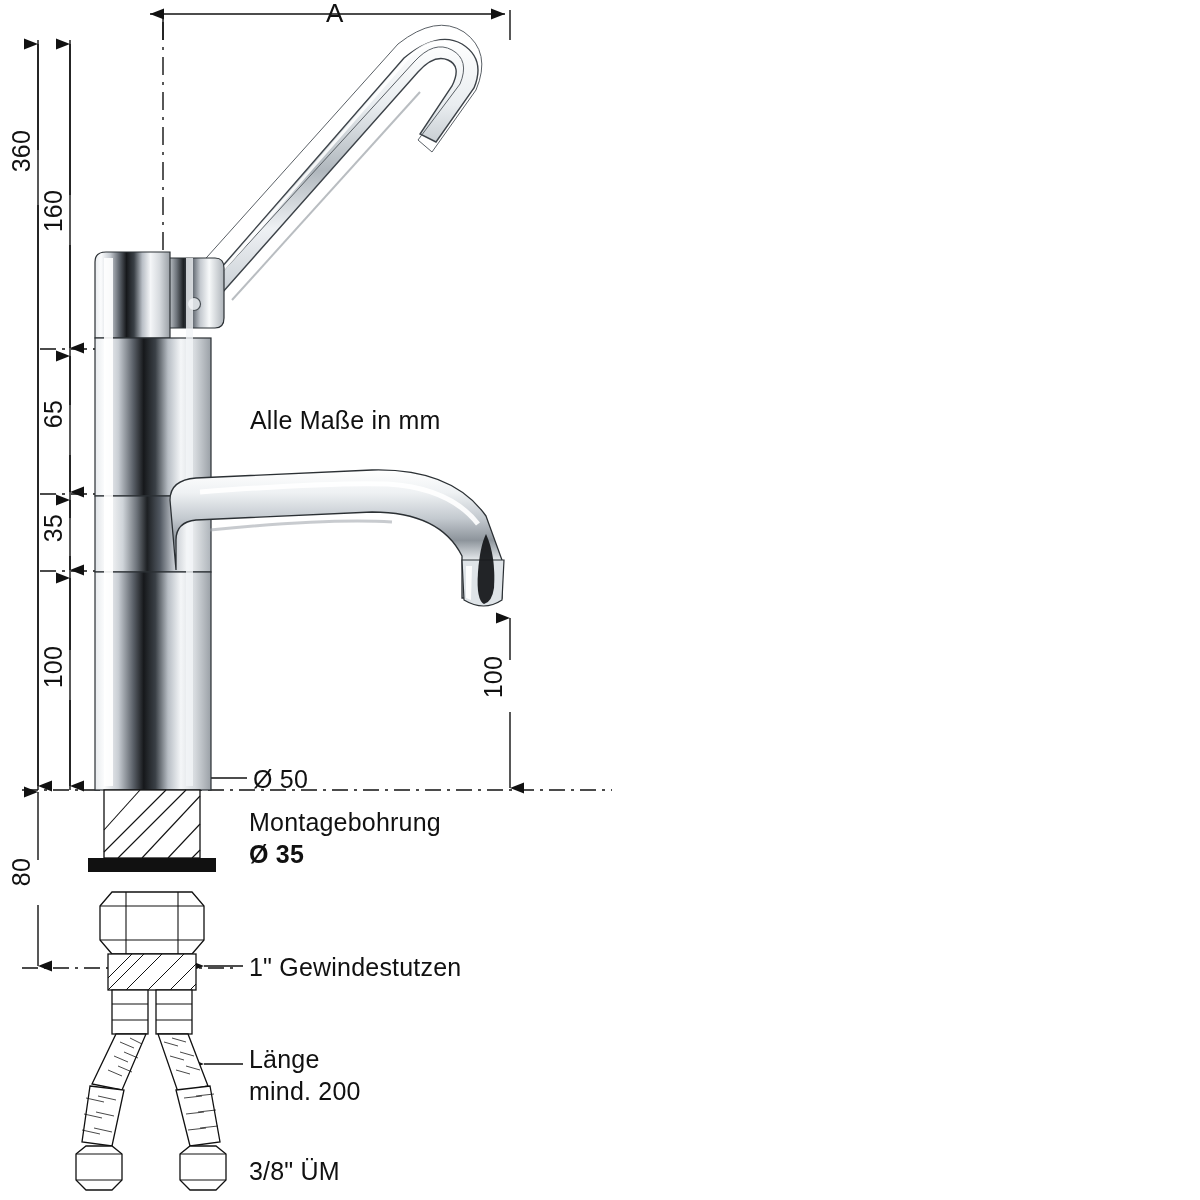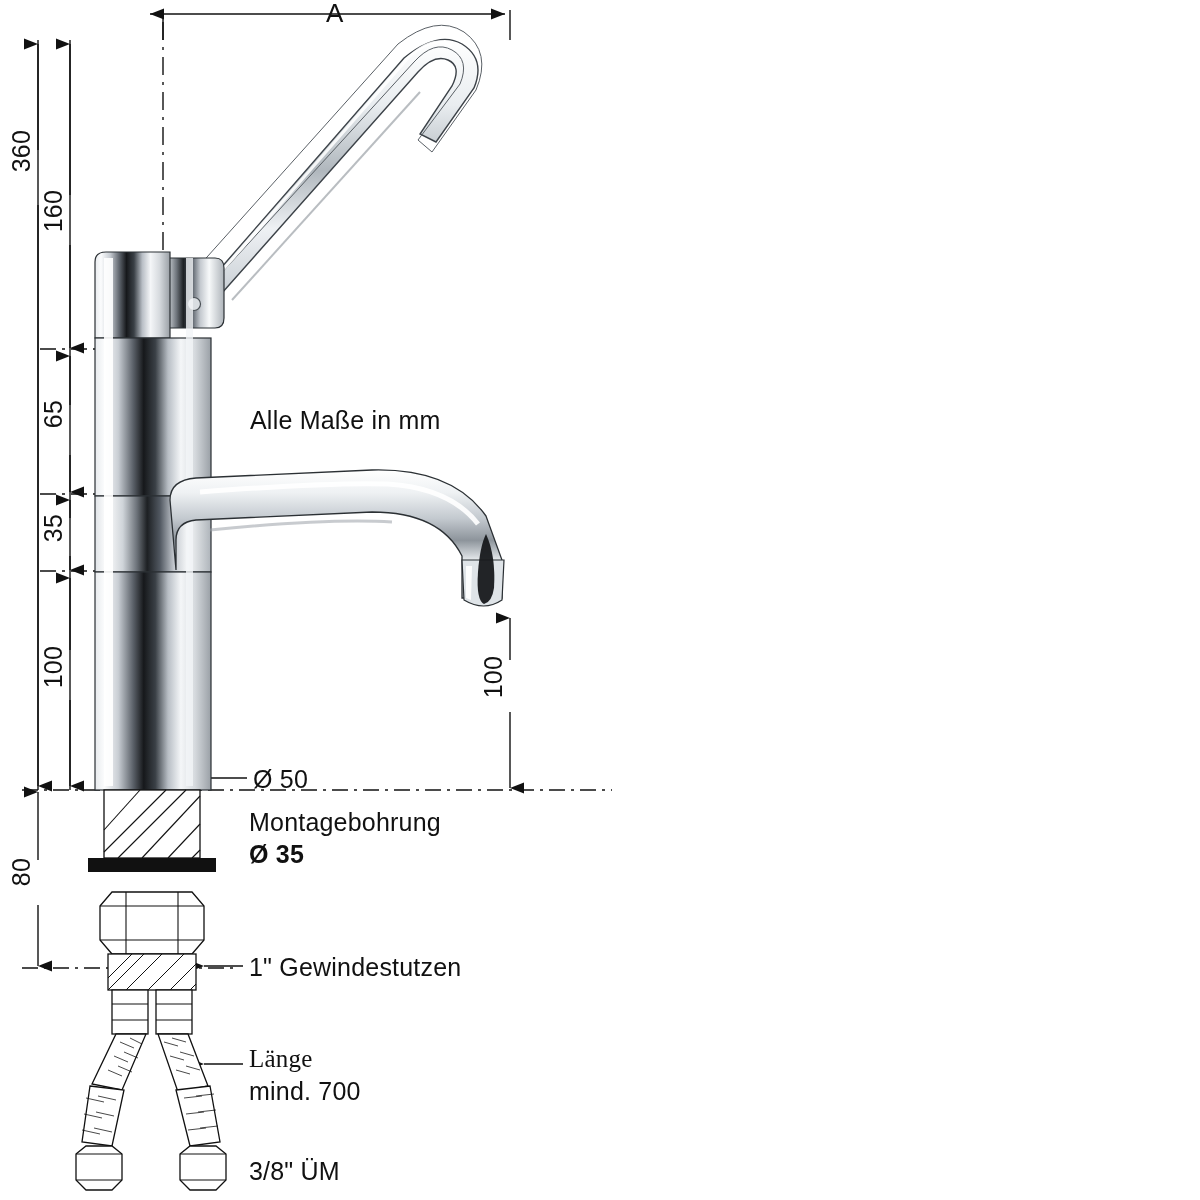--- a/index.html
+++ b/index.html
@@ -253,18 +253,18 @@
 
 <div class="lbl" style="left:250px;top:358px;margin-top:48px;">Alle Maße in mm</div>
 
 <div class="lbl" style="left:253px;top:765px;">Ø  50</div>
 
 <div class="lbl" style="left:249px;top:808px;">Montagebohrung</div>
 <div class="lbl" style="left:249px;top:840px;font-weight:bold;">Ø 35</div>
 
 <div class="lbl" style="left:249px;top:953px;">1" Gewindestutzen</div>
 
-<div class="lbl" style="left:249px;top:1045px;font-family:Liberation Serif, serif;">Länge</div>
-<div class="lbl" style="left:249px;top:1077px;">mind. 700</div>
+<div class="lbl" style="left:249px;top:1045px;">Länge</div>
+<div class="lbl" style="left:249px;top:1077px;">mind. 200</div>
 
 <div class="lbl" style="left:249px;top:1157px;">3/8" ÜM</div>
 
 </div>
 
 </body></html>

